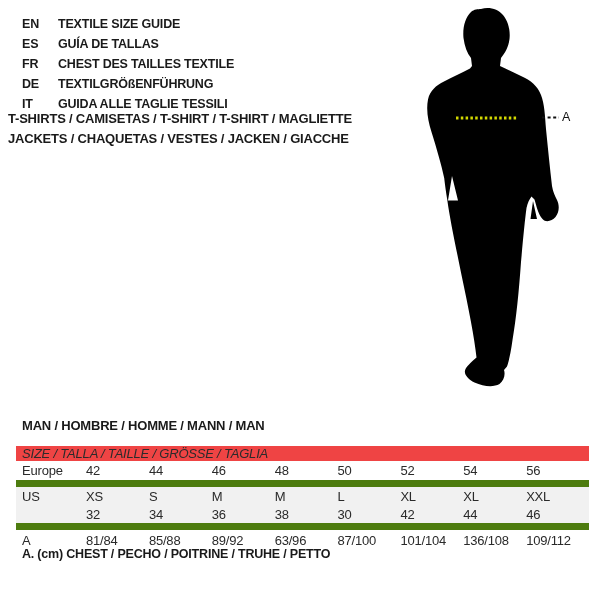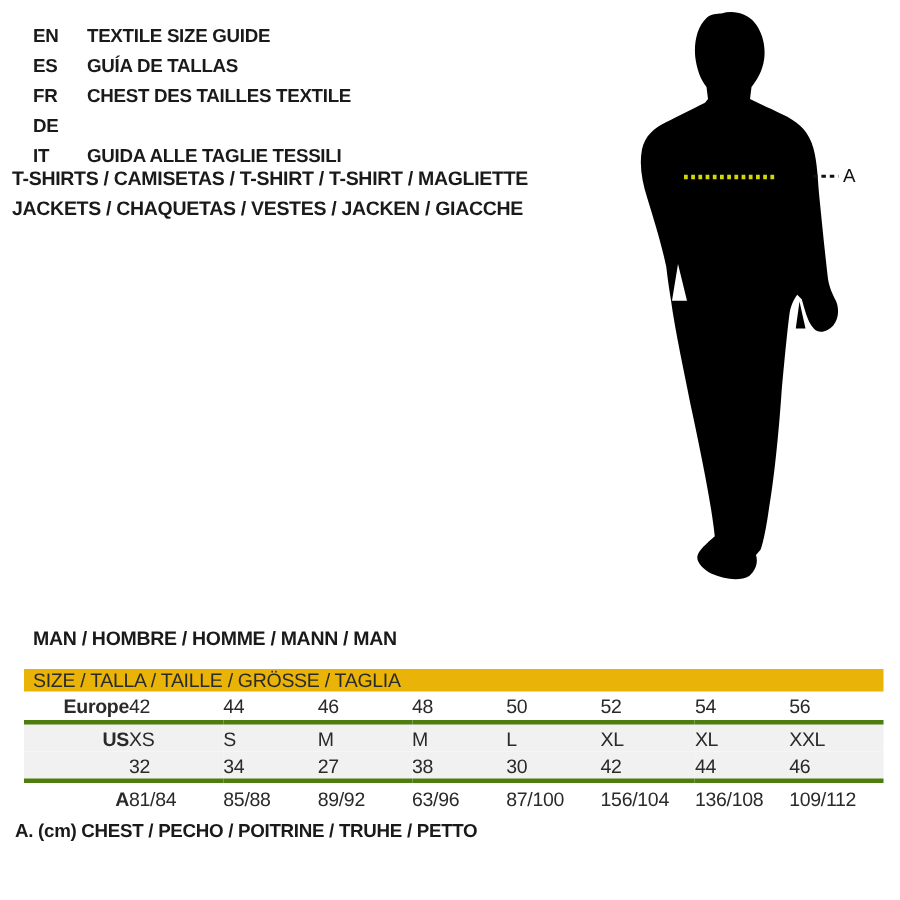--- a/index.html
+++ b/index.html
@@ -15,48 +15,49 @@
   .category{position:absolute;left:8px;top:109px;font-size:13px;font-weight:700;letter-spacing:-0.2px;line-height:20px;}
   
   .figure-svg{position:absolute;left:0;top:0;width:600px;height:600px;}
   .measure-label{position:absolute;left:562px;top:110px;font-size:12.5px;font-weight:400;color:#111;}
   
   .section-title{position:absolute;left:22px;top:418px;font-size:13px;font-weight:700;letter-spacing:-0.2px;}
   
   table.size{position:absolute;left:16px;top:446px;width:573px;border-collapse:collapse;table-layout:fixed;
     font-size:13px;letter-spacing:-0.2px;color:#2a2a2a;}
   table.size td{padding:0;text-align:left;vertical-align:middle;height:18px;}
-  table.size td.hdr{background:#eab308;text-align:left;padding-left:6px;height:14px;color:#2b2b2b;}
-  table.size td.lbl{text-align:right;padding-left:6px;font-weight:bold;}
+  table.size td.hdr{background:#ef4444;text-align:left;padding-left:6px;height:14px;color:#2b2b2b;font-style:italic;}
+  table.size td.lbl{text-align:left;padding-left:6px;}
   table.size col.c-lbl{width:70px;}
   tr.r-europe td{height:19px;}
   tr.stripe{background:#f1f1f1;}
-  tr.b-top{border-top:3px solid #4d7c0f;}
+  tr.b-top{border-top:7px solid #4d7c0f;}
   tr.r-a td{height:20px;}
   
-  .footnote{position:absolute;left:10px;top:547px;font-size:12.5px;font-weight:700;letter-spacing:-0.2px;}
+  .footnote{position:absolute;left:22px;top:547px;font-size:12.5px;font-weight:700;letter-spacing:-0.2px;}
 </style>
 </head>
 <body>
 
 <div class="lang-list">
   <div class="lang-row">
     <span class="lang-code">EN</span>
     <span>TEXTILE SIZE GUIDE</span>
   </div>
   <div class="lang-row">
     <span class="lang-code">ES</span>
     <span>GUÍA DE TALLAS</span>
   </div>
   <div class="lang-row">
     <span class="lang-code">FR</span>
     <span>CHEST DES TAILLES TEXTILE</span>
   </div>
   <div class="lang-row">
     <span class="lang-code">DE</span>
+    <span>TEXTILGRÖßENFÜHRUNG</span>
   </div>
   <div class="lang-row">
     <span class="lang-code">IT</span>
     <span>GUIDA ALLE TAGLIE TESSILI</span>
   </div>
 </div>
 
 <div class="category">
   <div>T-SHIRTS / CAMISETAS / T-SHIRT / T-SHIRT / MAGLIETTE</div>
   <div>JACKETS / CHAQUETAS / VESTES / JACKEN / GIACCHE</div>
@@ -142,34 +143,34 @@
       <td>M</td>
       <td>L</td>
       <td>XL</td>
       <td>XL</td>
       <td>XXL</td>
     </tr>
     <tr class="stripe">
       <td class="lbl"></td>
       <td>32</td>
       <td>34</td>
-      <td>27</td>
+      <td>36</td>
       <td>38</td>
       <td>30</td>
       <td>42</td>
       <td>44</td>
       <td>46</td>
     </tr>
     <tr class="r-a b-top">
       <td class="lbl">A</td>
       <td>81/84</td>
       <td>85/88</td>
       <td>89/92</td>
       <td>63/96</td>
       <td>87/100</td>
-      <td>156/104</td>
+      <td>101/104</td>
       <td>136/108</td>
       <td>109/112</td>
     </tr>
   </tbody>
 </table>
 
 <div class="footnote">A. (cm) CHEST / PECHO / POITRINE / TRUHE / PETTO</div>
 
 </body></html>

